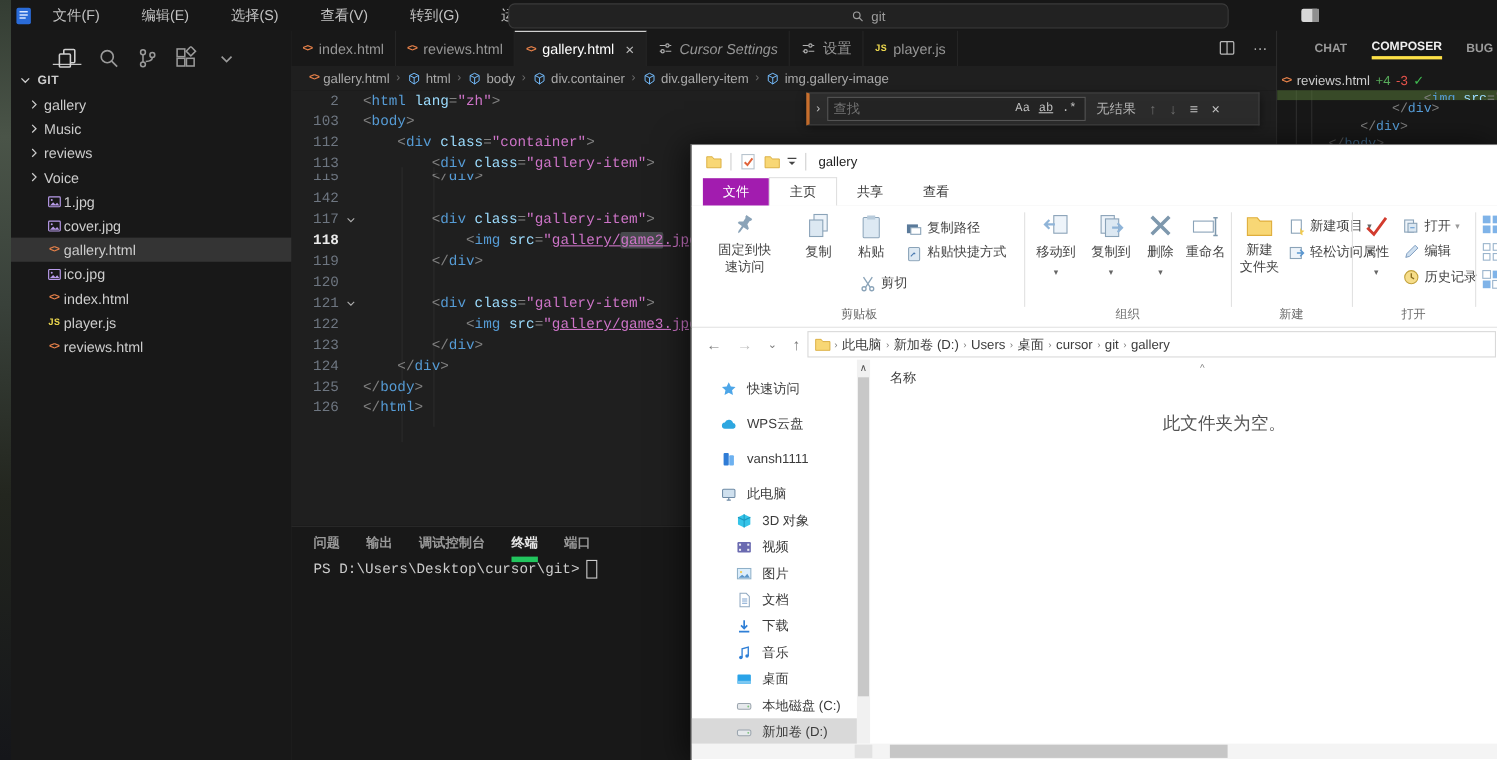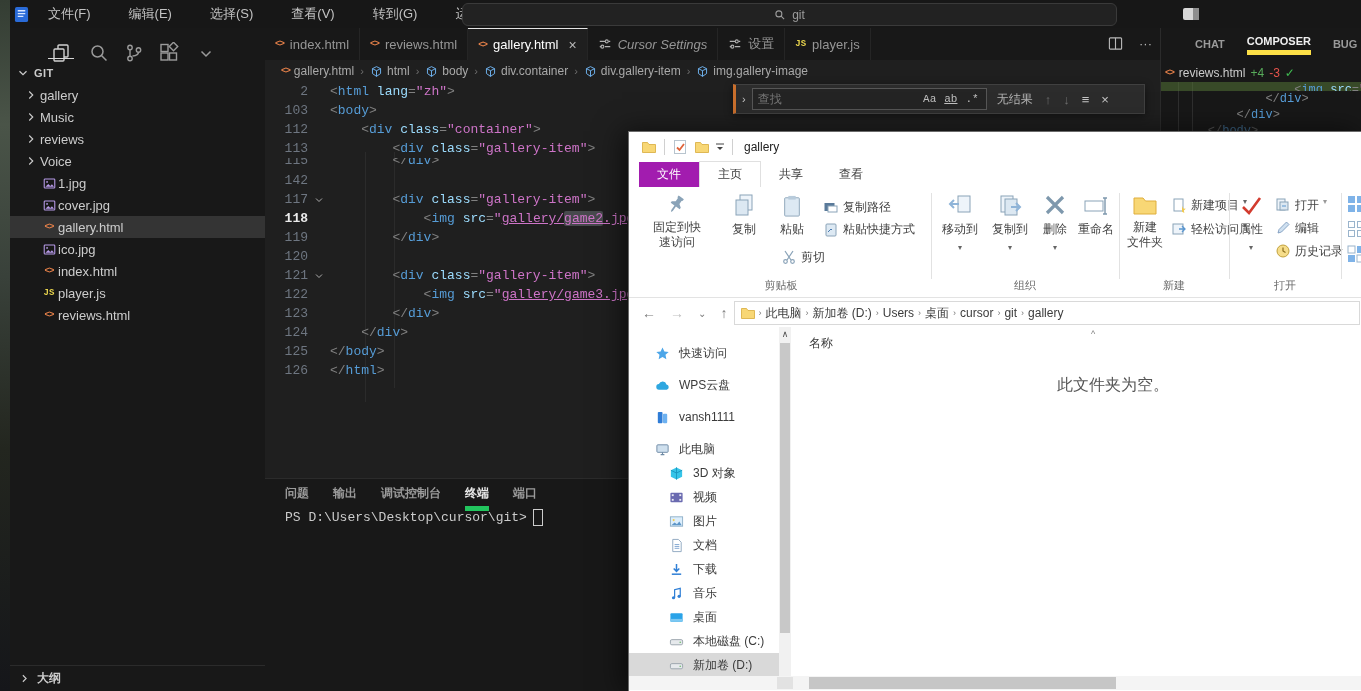--- a/index.html
+++ b/index.html
@@ -91,21 +91,21 @@
   .term-tab{padding-bottom:4px;cursor:pointer;}
   .term-tab.active{color:#e7e7e7;border-bottom:5px solid #22c55e;}
   #term-prompt{position:absolute;left:20px;top:30px;color:#cccccc;font-size:13px;
     font-family:"Liberation Mono","DejaVu Sans Mono",monospace;display:flex;align-items:center;}
   #term-cursor{display:inline-block;width:8px;height:15px;border:1px solid #cccccc;margin-left:6px;}
 
   
   #rightpanel{left:1160px;top:28px;width:201px;height:663px;background:#181818;border-left:1px solid #2b2b2b;overflow:hidden;}
   #panel-tabs{position:absolute;left:34px;top:0;display:flex;gap:22px;font-size:11px;font-weight:bold;color:#9a9a9a;height:32px;align-items:center;white-space:nowrap;}
   .p-tab{padding:2px 0 3px;cursor:pointer;}
-  .p-tab.active{color:#f0f0f0;border-bottom:5px solid #fde047;}
+  .p-tab.active{color:#f0f0f0;border-bottom:3px solid #fde047;}
   #panel-file{position:absolute;left:4px;top:38px;display:flex;align-items:center;gap:5px;font-size:12px;color:#cccccc;}
   .diff-add{color:#57ab5a;} .diff-del{color:#e5534b;} .diff-check{color:#3fb950;font-size:12px;}
   #panel-code{position:absolute;left:0;top:54px;width:201px;}
   .pc-row{height:16px;line-height:16px;font-family:"Liberation Mono","DejaVu Sans Mono",monospace;
     font-size:12px;white-space:pre;padding-left:18px;}
   .pc-row.added{background:rgba(88,124,55,.5);}
   .pc-row.clip{height:9px;overflow:hidden;}
   .pc-row.dim{opacity:.55;}
   .pguide{position:absolute;width:1px;background:#2f2f2f;top:54px;height:60px;}
 
@@ -119,21 +119,21 @@
   #exp-menurow{left:0;top:29px;width:733px;height:26px;background:#ffffff;border-bottom:1px solid #e4e4e4;display:flex;align-items:flex-end;}
   .exp-tab{height:25px;line-height:25px;padding:0 18px;font-size:12px;color:#3b3b3b;cursor:pointer;}
   .exp-tab.file{background:#a21caf;color:#ffffff;margin-left:10px;}
   .exp-tab.active{background:#ffffff;border:1px solid #e0e0e0;border-bottom:none;}
   #exp-ribbon{left:0;top:55px;width:733px;height:110px;background:#ffffff;border-bottom:1px solid #e3e3e3;}
   .rgroup{position:absolute;top:0;height:108px;}
   .rg-sep{position:absolute;top:6px;width:1px;height:86px;background:#e2e2e2;}
   .rg-label{position:absolute;bottom:2px;width:100%;text-align:center;color:#6a6a6a;font-size:11px;}
   .rb-big{position:absolute;display:flex;flex-direction:column;align-items:center;gap:3px;cursor:pointer;
     color:#444444;font-size:12px;text-align:center;line-height:15px;}
-  .rb-small{position:absolute;display:flex;align-items:flex-start;gap:4px;color:#444444;font-size:12px;cursor:pointer;white-space:nowrap;font-family:Liberation Serif, serif;}
+  .rb-small{position:absolute;display:flex;align-items:center;gap:4px;color:#444444;font-size:12px;cursor:pointer;white-space:nowrap;font-family:Liberation Serif, serif;}
   .rb-caret{color:#666666;font-size:8px;}
   #exp-address{left:0;top:167px;width:733px;height:28px;background:#ffffff;display:flex;align-items:center;}
   .addr-arrow{color:#7a7a7a;font-size:14px;padding:0 7px;}
   #addr-box{flex:1;height:22px;border:1px solid #d9d9d9;margin-right:2px;display:flex;align-items:center;
     padding-left:5px;gap:2px;overflow:hidden;}
   .crumb{color:#3b3b3b;font-size:12px;padding:0 4px;white-space:nowrap;cursor:pointer;}
   .crumb-sep{color:#777777;font-size:9px;}
   #exp-body{left:0;top:195px;width:733px;height:365px;background:#ffffff;}
   #exp-nav{position:absolute;left:0;top:14px;width:150px;}
   .nav-item{display:flex;align-items:center;gap:8px;height:24px;color:#3b3b3b;font-size:12px;cursor:pointer;white-space:nowrap;}
@@ -302,26 +302,20 @@
           </span>
           <span>player.js</span>
         </div>
         <div class="sb-item">
           <span class="pad-file">
             <span class="fi-html">&lt;&gt;</span>
           </span>
           <span>reviews.html</span>
         </div>
       </div>
-    <div id="outline-row">
-      <svg viewBox="0 0 16 16" width="13" height="13">
-          <path d="M6 4l4 4-4 4" fill="none" stroke="#cccccc" stroke-width="1.4"></path>
-        </svg>
-      <span>大纲</span>
-    </div>
   </div>
 
   <div id="tabbar" class="abs">
       <div class="ed-tab">
         <span class="fi-html">&lt;&gt;</span>
         <span class="tlabel">index.html</span>
       </div>
       <div class="ed-tab">
         <span class="fi-html">&lt;&gt;</span>
         <span class="tlabel">reviews.html</span>

